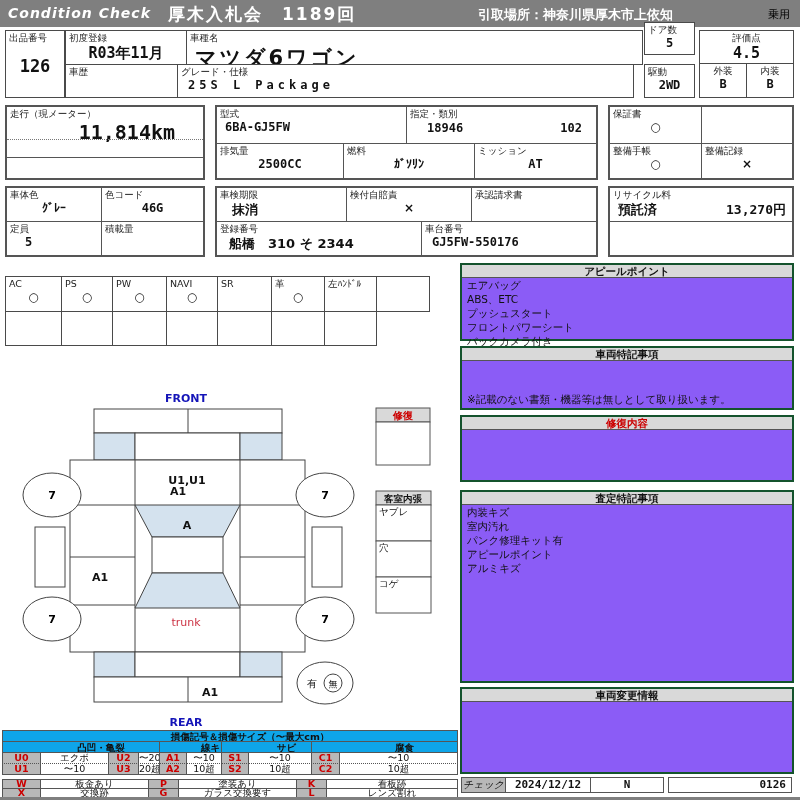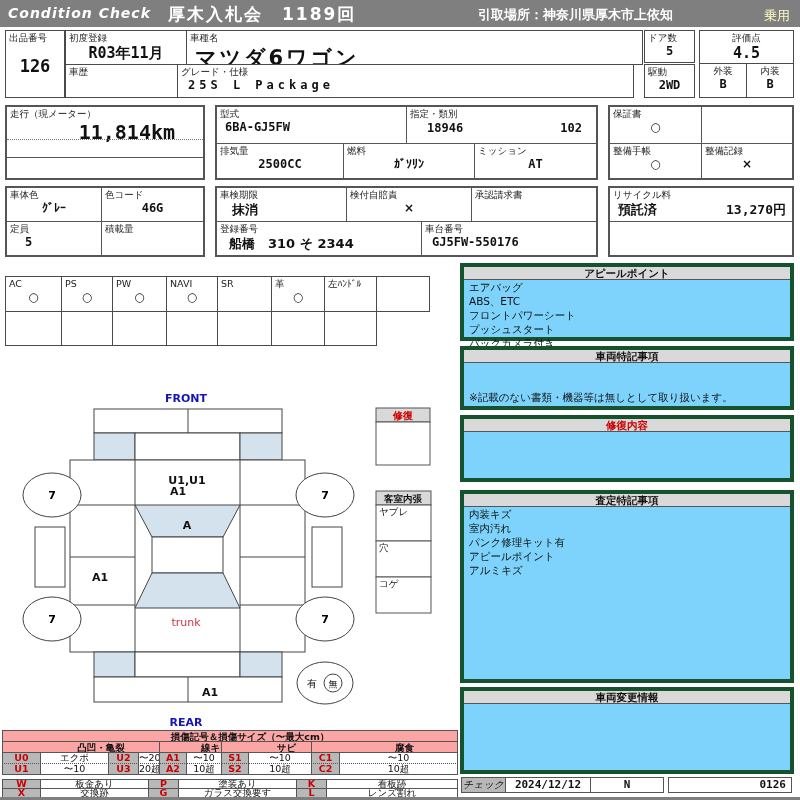--- a/index.html
+++ b/index.html
@@ -8,28 +8,28 @@
   .abs{position:absolute;box-sizing:border-box;}
   .cell{position:absolute;box-sizing:border-box;border:1px solid #4a4a4a;background:#fff;}
   .b2{border-width:2px;border-color:#555;}
   .lbl{font-size:9.5px;line-height:11px;padding:1px 3px;color:#222;white-space:nowrap;}
   .val{font-weight:bold;text-align:center;font-size:12px;white-space:nowrap;}
   .mono{font-family:"DejaVu Sans Mono","Liberation Mono",monospace;}
   .hdr{position:absolute;left:0;top:0;width:800px;height:27px;background:#7f7f7f;color:#fff;}
   .hdr .brand{position:absolute;left:8px;top:5px;font-style:italic;font-weight:bold;font-size:14px;letter-spacing:1px;}
   .hdr .auction{position:absolute;left:168px;top:3px;font-weight:bold;font-size:17px;letter-spacing:2px;}
   .hdr .pickup{position:absolute;left:478px;top:6px;font-weight:bold;font-size:13px;}
-  .hdr .vclass{position:absolute;right:10px;top:7px;font-size:13px;color:#fef9c3;}
-  .panel{position:absolute;box-sizing:border-box;border:4px solid #14532d;background:#7dd3fc;}
+  .hdr .vclass{position:absolute;right:10px;top:7px;font-size:11px;color:#000000;}
+  .panel{position:absolute;box-sizing:border-box;border:2px solid #14532d;background:#8b5cf6;}
   .panel .ph{box-sizing:border-box;background:#d9d9d9;border-bottom:1px solid #555;font-weight:bold;font-size:10.5px;text-align:center;line-height:13px;height:13px;}
   .panel .pl{font-size:10.5px;line-height:13px;padding:1px 5px 0 5px;white-space:pre;}
   .red{color:#cc0000;}
   .lc{position:absolute;box-sizing:border-box;border:1px solid #555;background:#b8b8b8;color:#cc0000;font-weight:bold;text-align:center;font-size:9.5px;line-height:10px;}
   .lv{position:absolute;box-sizing:border-box;border:1px solid #555;background:#fff;text-align:center;font-size:9.5px;line-height:10px;white-space:nowrap;overflow:hidden;}
-  .lg{position:absolute;box-sizing:border-box;border:1px solid #555;background:#fca5a5;text-align:center;font-weight:bold;font-size:9.5px;line-height:10px;padding-left:40px;}
+  .lg{position:absolute;box-sizing:border-box;border:1px solid #555;background:#0ea5e9;text-align:center;font-weight:bold;font-size:9.5px;line-height:10px;padding-left:40px;}
   svg text{font-family:"DejaVu Sans","Liberation Sans",sans-serif;}
 </style>
 </head>
 <body>
 
 <div class="sheet">
 
   <div class="hdr">
     <span class="brand">Condition Check</span>
     <span class="auction">厚木入札会　1189回</span>
@@ -50,21 +50,21 @@
     <div class="val"></div>
   </div>
   <div class="cell" style="left:186px;top:30px;width:457px;height:35px;">
     <div class="lbl">車種名</div>
     <div class="val" style="text-align:left;padding-left:8px;font-size:21px;letter-spacing:3px;">マツダ6ワゴン</div>
   </div>
   <div class="cell" style="left:177px;top:64px;width:457px;height:34px;">
     <div class="lbl">グレード・仕様</div>
     <div class="val mono" style="text-align:left;padding-left:10px;font-size:12px;letter-spacing:4px;">25S L Package</div>
   </div>
-  <div class="cell" style="left:644px;top:30px;width:51px;height:33px;">
+  <div class="cell" style="left:644px;top:22px;width:51px;height:33px;">
     <div class="lbl">ドア数</div>
     <div class="val mono">5</div>
   </div>
   <div class="cell" style="left:644px;top:64px;width:51px;height:34px;">
     <div class="lbl">駆動</div>
     <div class="val mono">2WD</div>
   </div>
   <div class="cell" style="left:699px;top:30px;width:95px;height:34px;">
     <div class="lbl" style="text-align:center;">評価点</div>
     <div class="val mono" style="font-size:15px;">4.5</div>
@@ -207,22 +207,22 @@
   <div class="cell" style="left:112px;top:311px;width:55px;height:35px;"></div>
   <div class="cell" style="left:166px;top:311px;width:52px;height:35px;"></div>
   <div class="cell" style="left:217px;top:311px;width:55px;height:35px;"></div>
   <div class="cell" style="left:271px;top:311px;width:54px;height:35px;"></div>
   <div class="cell" style="left:324px;top:311px;width:53px;height:35px;"></div>
 
   <div class="panel" style="left:460px;top:263px;width:334px;height:78px;">
     <div class="ph">アピールポイント</div>
     <div class="pl">エアバッグ</div>
     <div class="pl">ABS、ETC</div>
+    <div class="pl">プッシュスタート</div>
     <div class="pl">フロントパワーシート</div>
-    <div class="pl">プッシュスタート</div>
     <div class="pl">バックカメラ付き</div>
   </div>
   <div class="panel" style="left:460px;top:346px;width:334px;height:64px;">
     <div class="ph">車両特記事項</div>
     <div class="pl abs" style="left:0;bottom:2px;">※記載のない書類・機器等は無しとして取り扱います。</div>
   </div>
   <div class="panel" style="left:460px;top:415px;width:334px;height:67px;">
     <div class="ph red">修復内容</div>
   </div>
   <div class="panel" style="left:460px;top:490px;width:334px;height:193px;">

